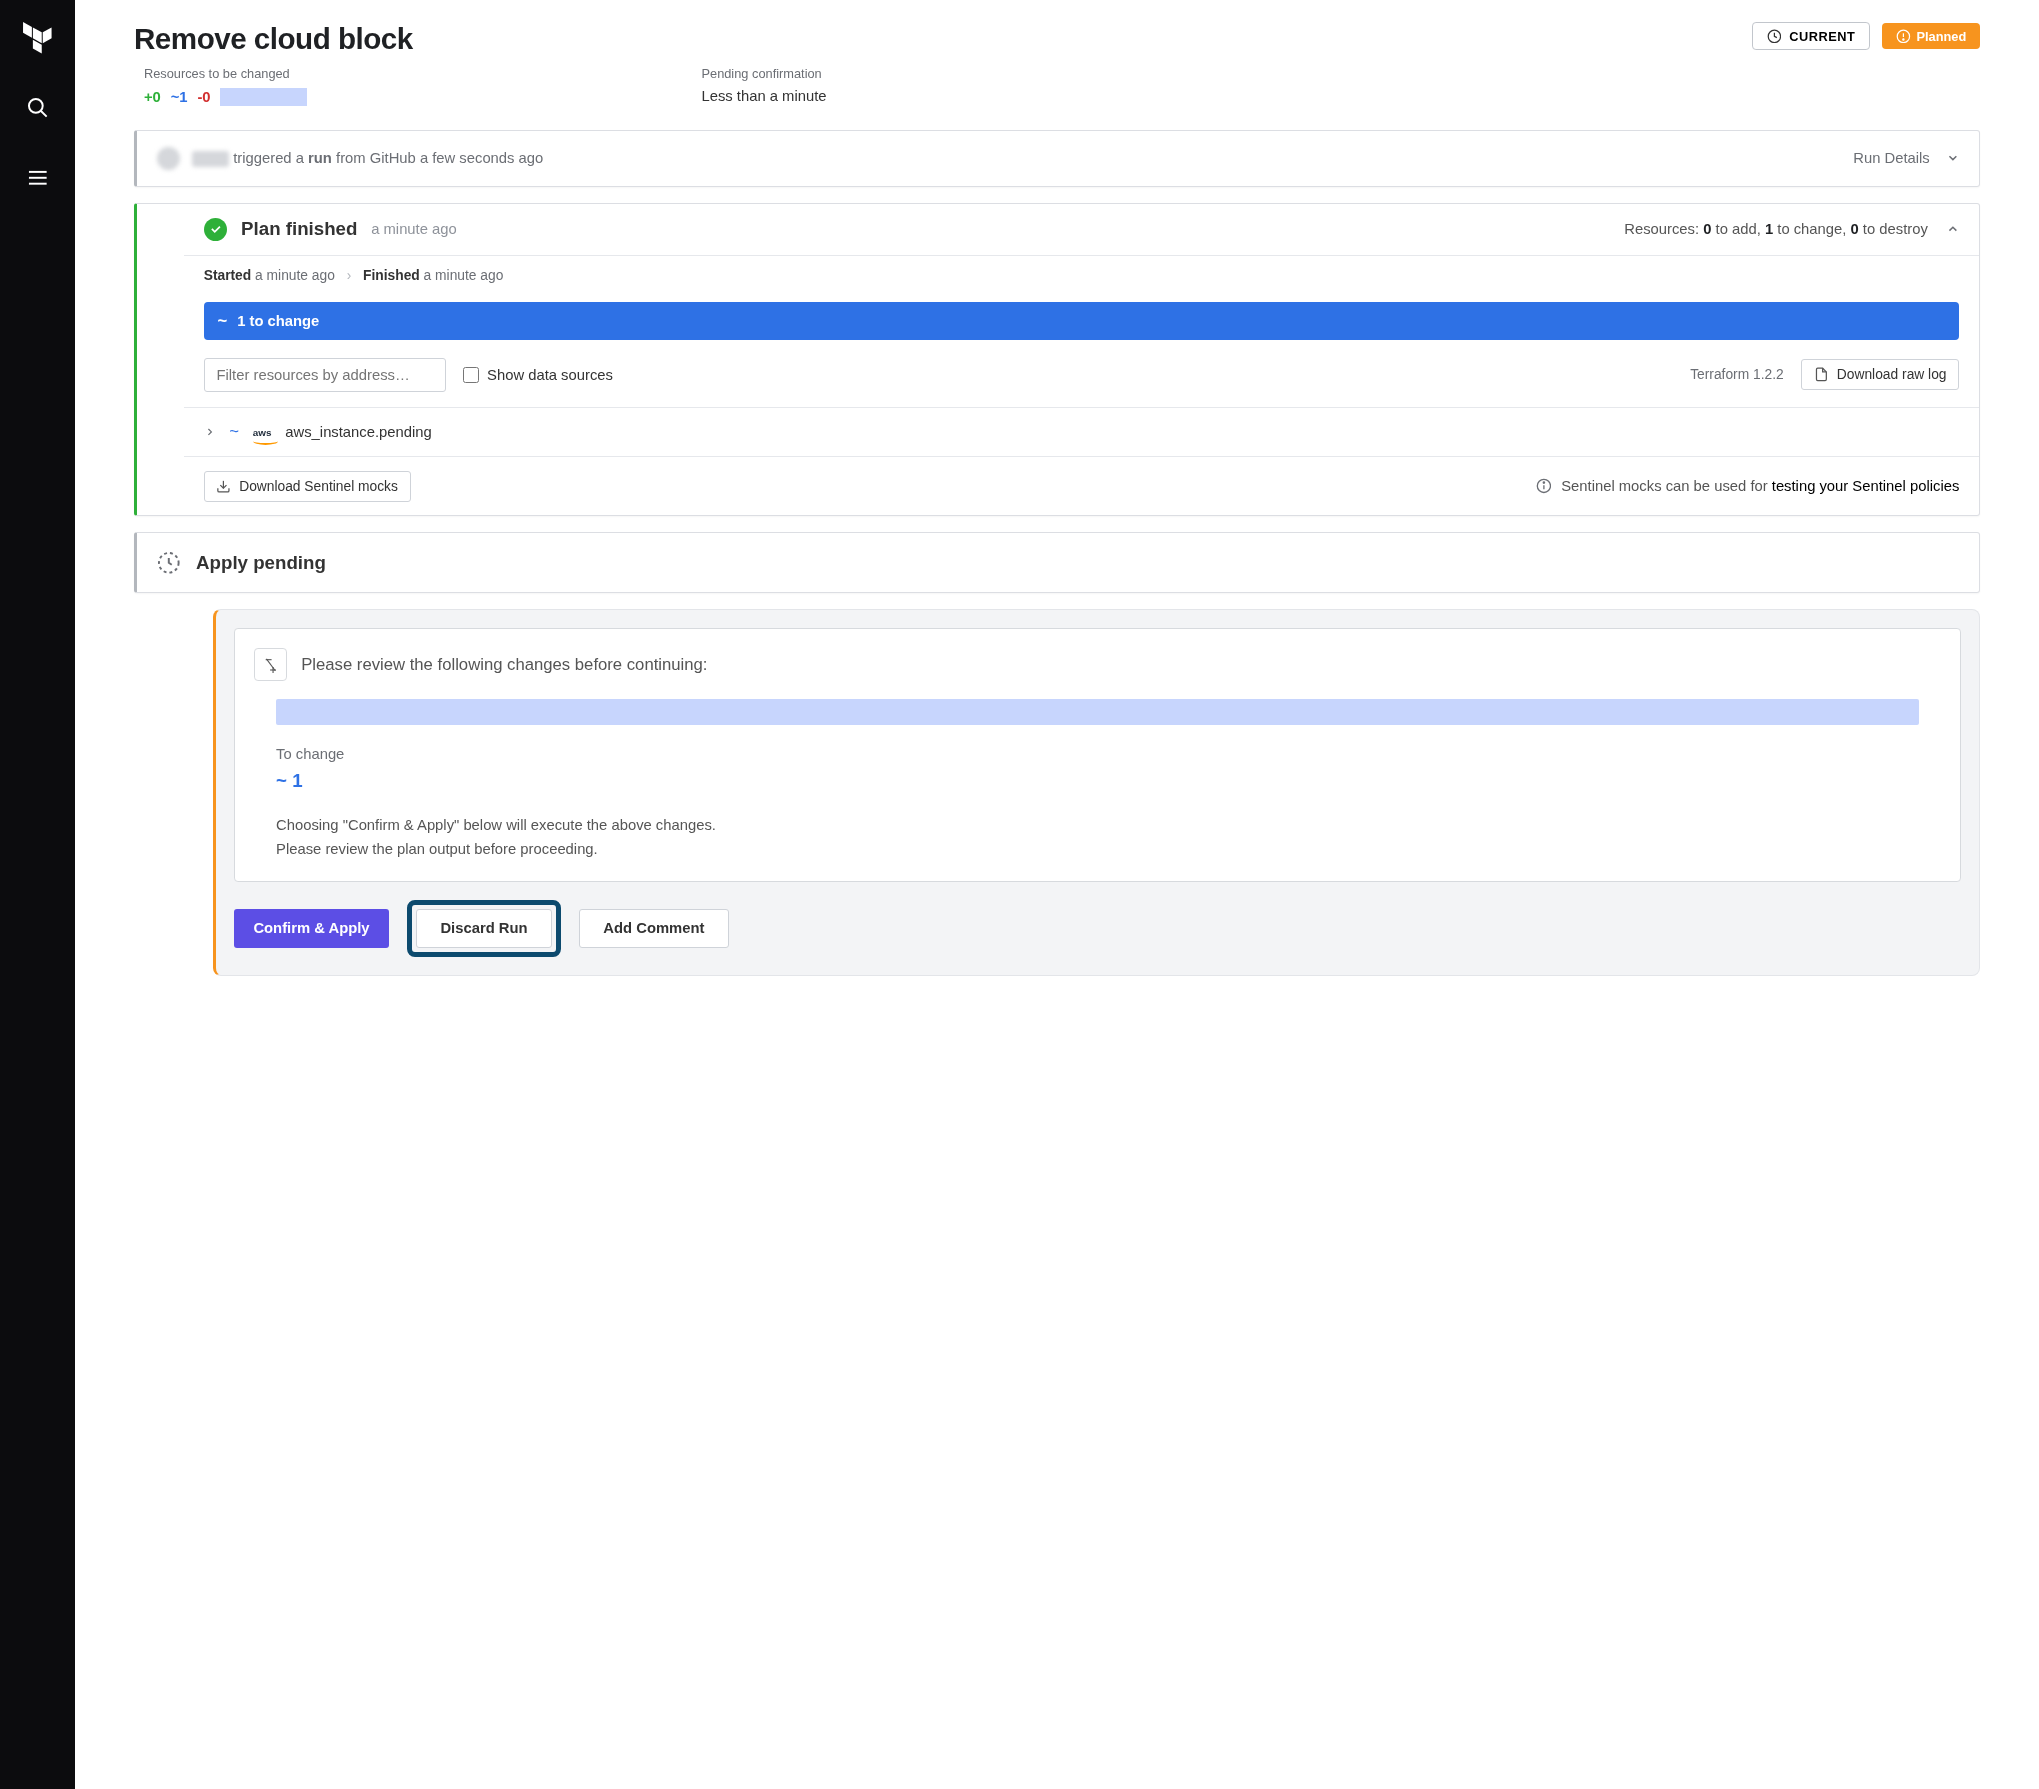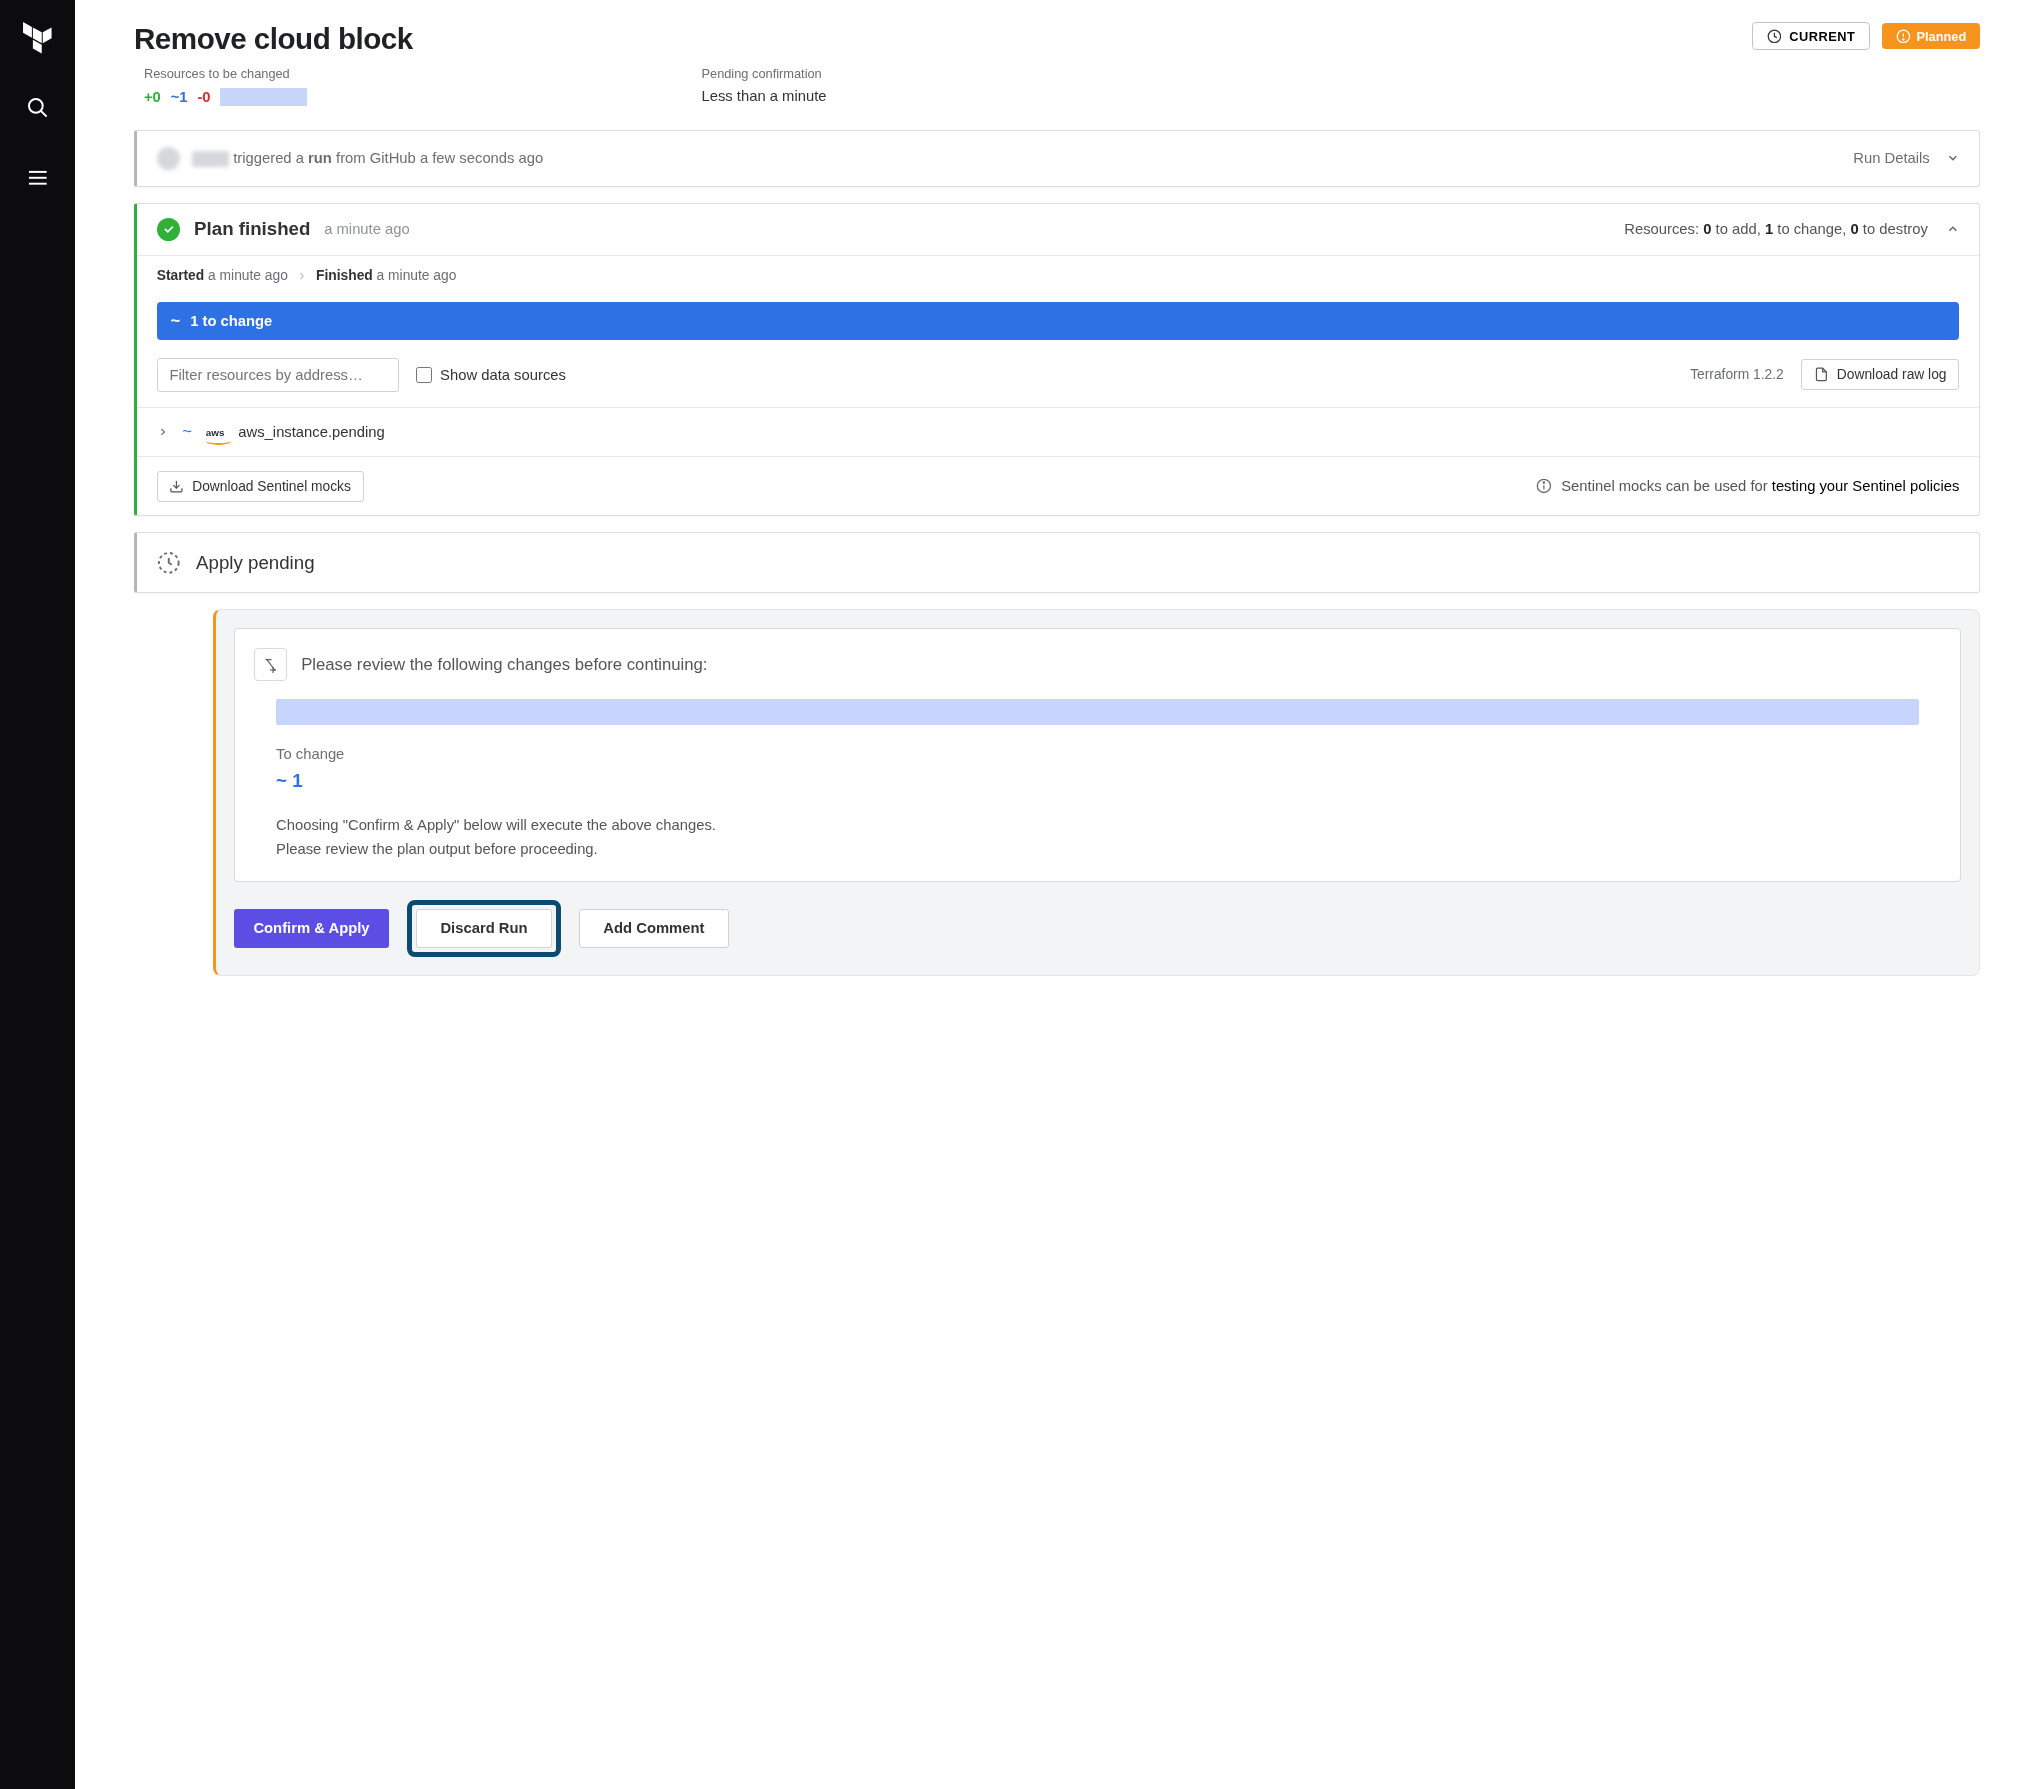--- a/index.html
+++ b/index.html
@@ -45,21 +45,21 @@
 .card {
   border:1px solid #dcdee3; border-radius:3px; margin-bottom:15.8px;
   box-shadow: 0 1px 2px rgba(0,0,0,0.04);
 }
 .card-trigger { border-left:3.9px solid #b3b7bd;}
 .card-trigger .row { display:flex; justify-content:space-between; align-items:center; padding:15.8px 19.7px;}
 .trigger-left { display:flex; gap:11.8px; align-items:center; font-size:14.8px; color:#6b6e74;}
 .avatar { width:23.6px; height:23.6px; border-radius:50%; background:#d5d7db; filter:blur(2px);}
 .blurname { display:inline-block; width:37px; height:15.8px; background:#d5d7db; filter:blur(2px); border-radius:3px; vertical-align:middle;}
 .run-details { color:#6b6e74; font-size:14.8px; display:flex; gap:15.8px; align-items:center; cursor:pointer;}
-.card-plan { border-left:3.9px solid #2eb039;}
+.card-plan { border-left:3.9px solid #2eb039;padding-left:47px;}
 .plan-head { display:flex; justify-content:space-between; align-items:center; padding:13.8px 19.7px;}
 .plan-head-left { display:flex; gap:13.8px; align-items:center;}
 .check-circle { width:23.6px; height:23.6px; background:#2eb039; border-radius:50%; display:flex; align-items:center; justify-content:center;}
 .plan-title { font-size:18.7px; font-weight:700; color:#333;}
 .plan-time { font-size:14.8px; color:#8e929a;}
 .plan-summary { font-size:14.8px; color:#555;}
 .plan-summary b{ color:#1f2124;}
 .plan-sub { border-top:1px solid #e6e8ec; padding:11.8px 19.7px; font-size:13.8px; color:#6b6e74; display:flex; gap:11.8px; align-items:center;}
 .plan-sub b { color:#333;}
 .chevron-sep { color:#b3b7bd;}
@@ -76,21 +76,21 @@
 .btn-outline { border:1px solid #cfd3d9; background:#fff; border-radius:3px; padding:6.9px 11.8px; font-size:13.8px; color:#333; display:flex; gap:7.9px; align-items:center; cursor:pointer;}
 .resource-row { display:flex; gap:13.8px; align-items:center; padding:13.8px 19.7px; border-bottom:1px solid #e6e8ec; cursor:pointer;}
 .resource-name { font-size:14.8px; color:#333;}
 .aws-badge { font-size:9.9px; font-weight:700; color:#232f3e; position:relative;}
 .aws-badge::after { content:""; display:block; position:absolute; width:25.6px; height:5.9px; border-bottom:2px solid #ff9900; border-radius:0 0 50% 50%; left:0; top:9.9px;}
 .download-row { display:flex; justify-content:space-between; align-items:center; padding:13.8px 19.7px;}
 .info-text { font-size:14.8px; color:#555; display:flex; gap:9.9px; align-items:center;}
 .info-text a { color:#000000; text-decoration:none;}
 .card-apply { border-left:3.9px solid #b3b7bd;}
 .apply-row { display:flex; gap:15.8px; align-items:center; padding:17.7px 19.7px;}
-.apply-title { font-size:18.7px; font-weight:400; color:#333;}
+.apply-title { font-size:18.7px; font-weight:700; color:#333;}
 .confirm-panel-wrap { margin-left:79px;}
 .confirm-panel {
   border-left:3.9px solid #f7941e; background:#f3f4f6;
   border:1px solid #e3e5e9; border-left:3.9px solid #f7941e;
   padding:17.7px;
   border-radius:8px;
 }
 .confirm-card { border:1px solid #d7dade; background:#fff; border-radius:3.9px; padding:19.7px;}
 .confirm-head { display:flex; gap:13.8px; align-items:center; margin-bottom:17.7px;}
 .icon-box { border:1px solid #d7dade; border-radius:3.9px; width:33px; height:33px; display:flex; align-items:center; justify-content:center;}

